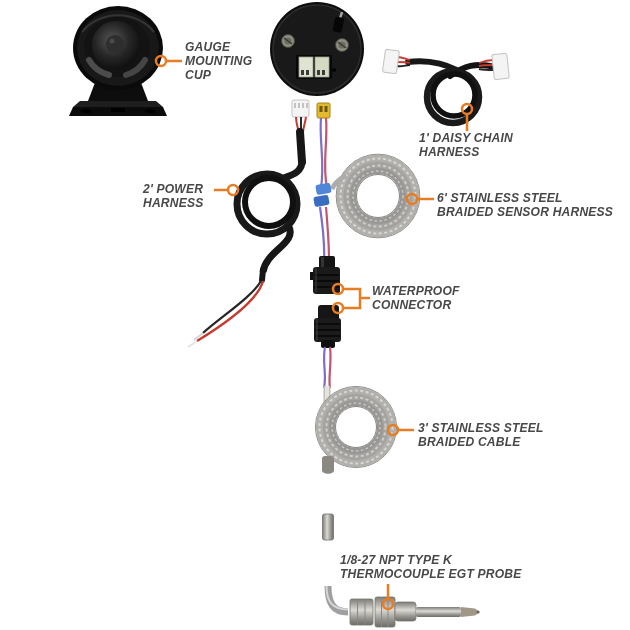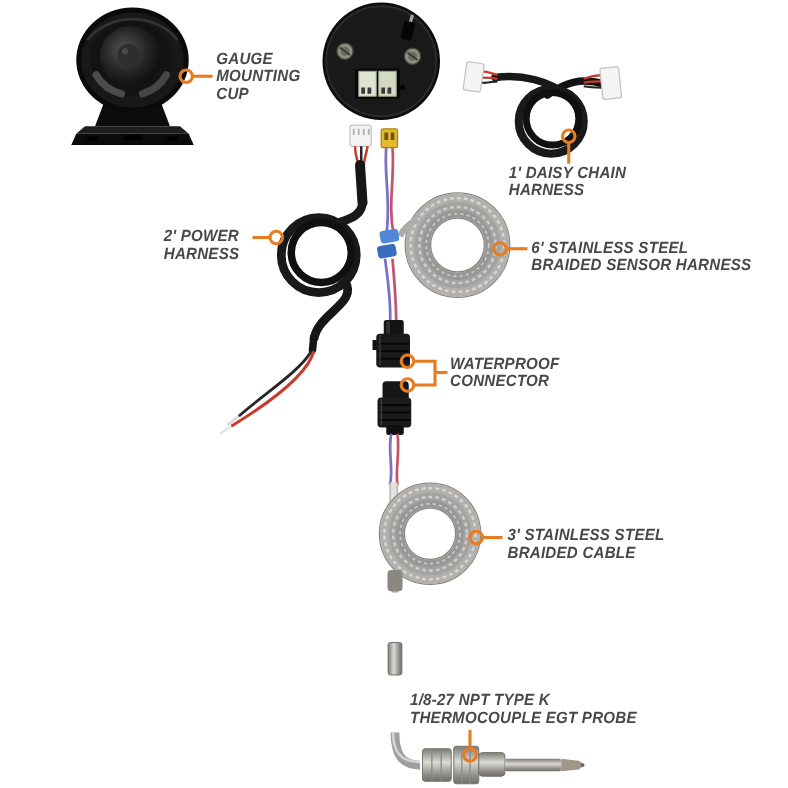--- a/index.html
+++ b/index.html
@@ -1,18 +1,18 @@
 <!DOCTYPE html>
 <html style="--accent: #e87c22; --label-text: #48484a;"><head>
 <meta charset="utf-8">
 <style>
   html,body{margin:0;padding:0;}
   body{width:630px;height:630px;background:#fff;position:relative;overflow:hidden;
        font-family:"Liberation Sans",sans-serif;}
-  #stage{position:absolute;left:4px;top:0;width:586px;height:630px;}
+  #stage{position:absolute;left:16px;top:0;width:586px;height:630px;}
   svg{position:absolute;left:0;top:0;}
   .label{position:absolute;font-style:italic;font-weight:700;font-size:13px;line-height:14px;
          color:var(--label-text,#48484a);letter-spacing:.2px;white-space:nowrap;
          transform:scaleX(.93);transform-origin:left top;text-transform:uppercase;}
   .leader{stroke:var(--accent,#e87c22);fill:none;stroke-width:2.5;}
 </style>
 </head>
 <body style="background: rgb(255, 255, 255);">
 
 <div id="stage">

